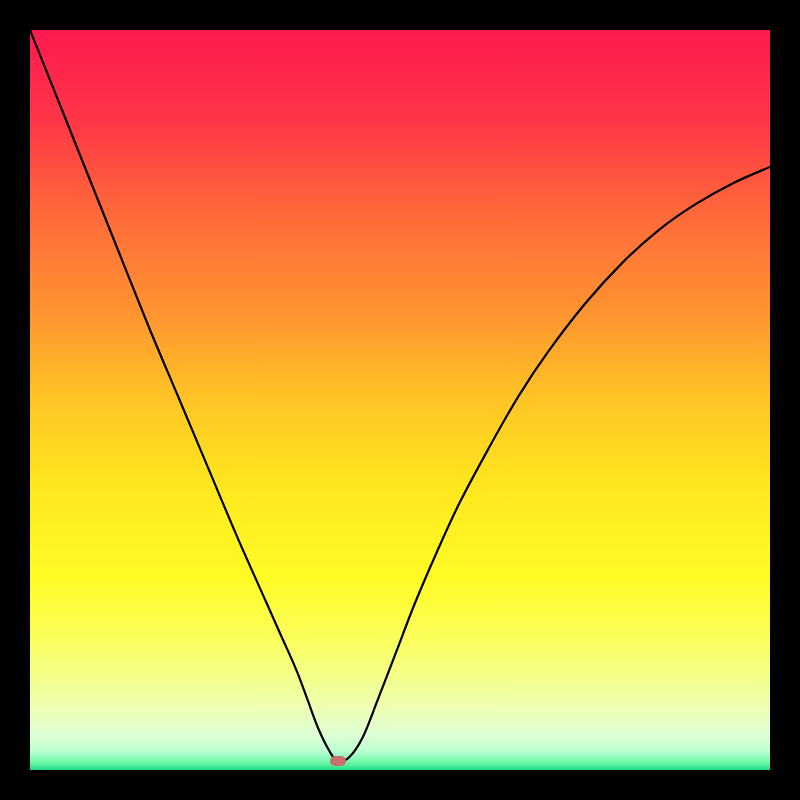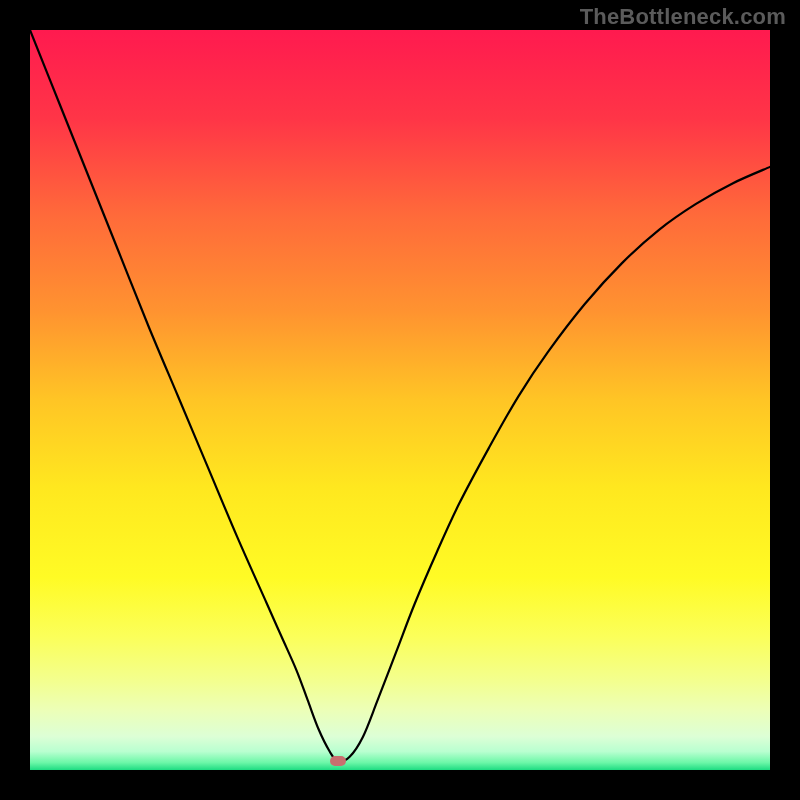--- a/index.html
+++ b/index.html
@@ -40,21 +40,20 @@
     width: 16px;
     height: 10px;
     border-radius: 5px;
     transform: translate(-50%, -50%);
   }
 </style>
 </head>
 <body>
 
 <div class="frame">
-  <div class="watermark">TheBottleneck.com</div>
 
   <div class="plot">
     <svg id="plot-svg" width="740" height="740" viewBox="0 0 740 740">
       <defs>
         <linearGradient id="bg-grad" x1="0" y1="0" x2="0" y2="1">
             <stop offset="0.00%" stop-color="#ff1a4f"></stop>
             <stop offset="12.00%" stop-color="#ff3547"></stop>
             <stop offset="25.00%" stop-color="#ff6a3a"></stop>
             <stop offset="38.00%" stop-color="#ff9330"></stop>
             <stop offset="50.00%" stop-color="#ffc525"></stop>

